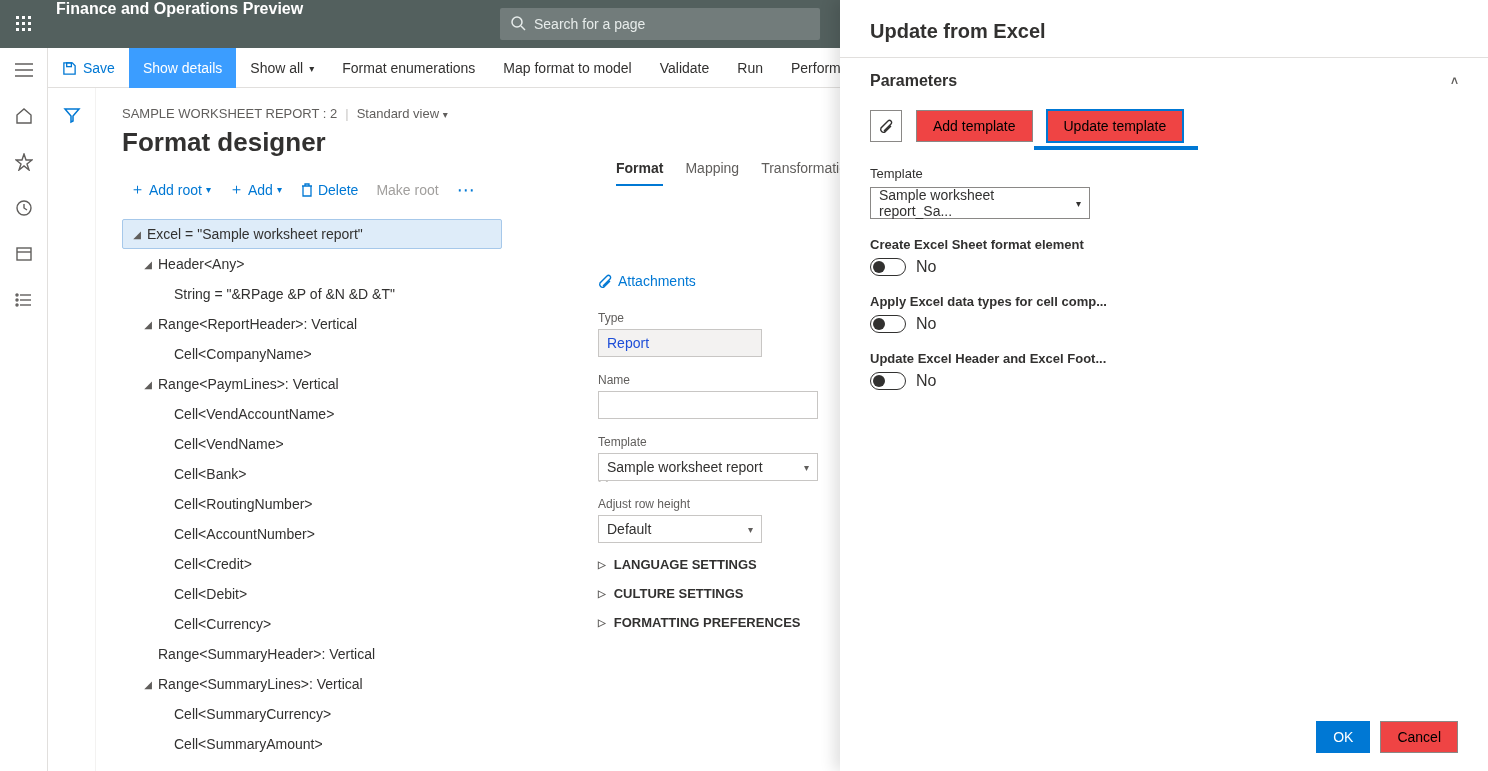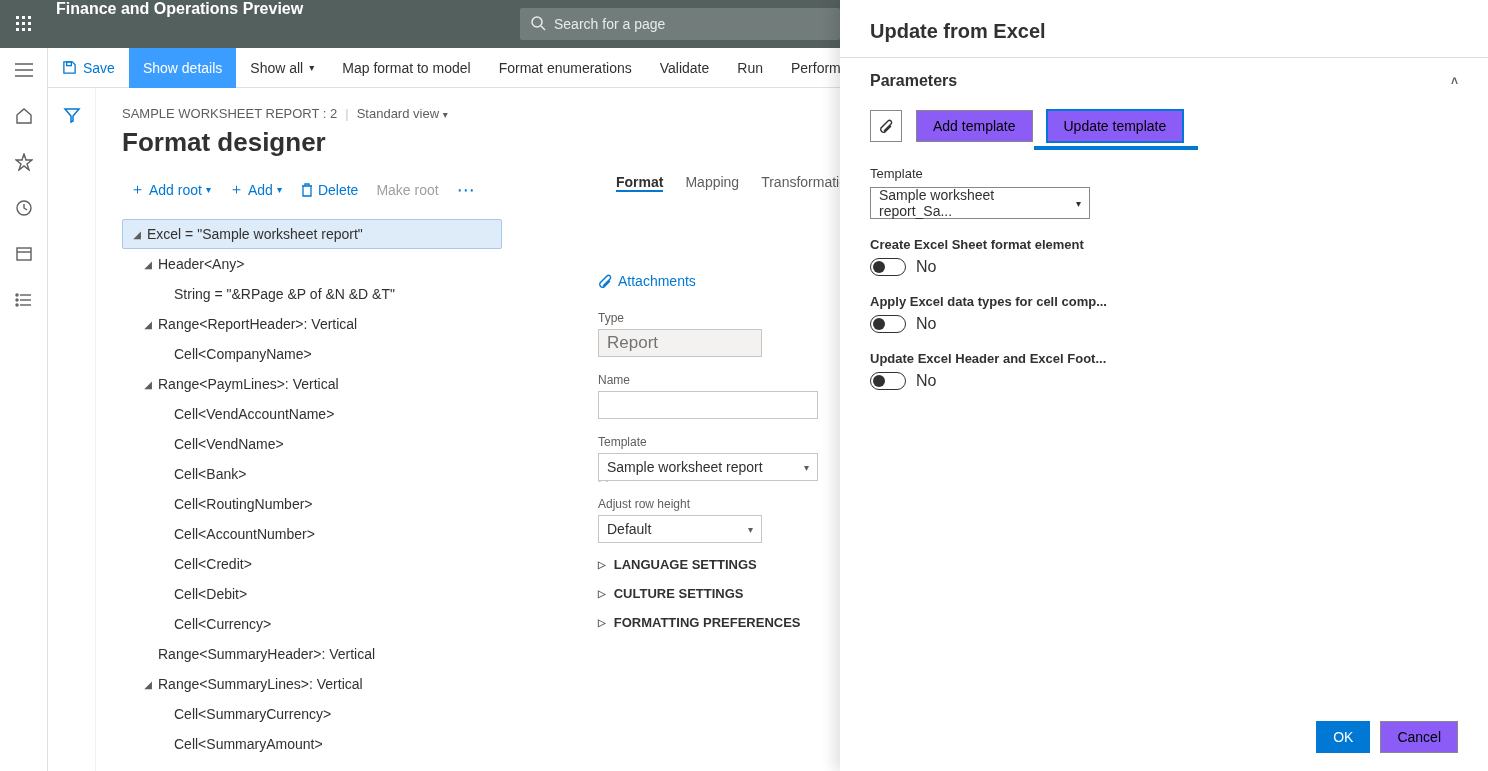--- a/index.html
+++ b/index.html
@@ -2,27 +2,27 @@
 <html><head>
   <meta charset="utf-8">
   <style>
     * { margin:0; padding:0; box-sizing:border-box; font-family:"Segoe UI",Tahoma,Arial,sans-serif; }
     body { width:1488px; height:771px; overflow:hidden; background:#fff; color:#323130; position:relative;}
     
     .topbar { height:48px; background:#53605e; display:flex; color:#fff; }
     .waffle { width:48px; height:48px; display:flex; align-items:center; justify-content:center; cursor:pointer; }
     .waffle svg { fill:#fff; }
     .appTitle { font-size:16px; font-weight:600; margin-left:8px; flex:0 0 auto;}
-    .searchWrap{ margin-left:auto; margin-right:0; position:absolute; left:520px; top:8px; width:480px;}
+    .searchWrap{ margin-left:auto; margin-right:0; position:absolute; left:500px; top:8px; width:480px;}
     .searchBox { height:32px; width:320px; background:rgba(255,255,255,.18); border:none; border-radius:2px; color:#fff; padding:0 12px 0 34px; font-size:14px; }
     .searchBox::placeholder{color:#e7eceb;}
     .searchIcon{position:absolute;left:10px;top:7px;}
     .helpBtn{ position:absolute; right:12px; top:14px; color:#605e5c; font-size:18px; cursor:pointer;}
     
-    .cmdbar{ height:40px; border-bottom:1px solid #e1dfdd; display:flex; align-items:center; position:absolute; top:48px; left:48px; right:0; background:#fff;}
+    .cmdbar{ height:40px; border-bottom:1px solid #e1dfdd; display:flex; align-items:flex-start; position:absolute; top:48px; left:48px; right:0; background:#fff;}
     .cmdItem{ height:40px; display:flex; align-items:center; padding:0 14px; font-size:14px; color:#323130; cursor:pointer; gap:6px;}
     .cmdItem.blue{ color:#0078d4;}
     .cmdItem.active{ background:#3b9dff; color:#fff;}
     
     .leftRail{ position:absolute; top:48px; left:0; width:48px; bottom:0; background:#fff; border-right:1px solid #e1dfdd; display:flex; flex-direction:column; align-items:center; padding-top:10px; gap:22px;}
     .railIcon{ color:#605e5c; cursor:pointer; width:24px; height:24px; display:flex; align-items:center; justify-content:center;}
     
     .content{ position:absolute; top:88px; left:48px; right:0; bottom:0; display:flex; }
     .narrowFilter{ width:48px; border-right:1px solid #f3f2f1; display:flex; justify-content:center; padding-top:18px; }
     .narrowFilter .filtIcon{ color:#0078d4; cursor:pointer;}
@@ -31,52 +31,52 @@
     .crumbs .pipe{color:#c8c6c4;}
     .pageTitle{ font-size:26px; font-weight:600; padding:0 0 18px 26px; color:#323130;}
     .toolbarRow{ display:flex; align-items:center; padding:0 0 8px 26px; gap:2px; border-bottom:none;}
     .toolBtn{ display:flex; align-items:center; gap:4px; font-size:14px; color:#0078d4; padding:4px 8px; cursor:pointer;}
     .toolBtn.gray{ color:#a19f9d; cursor:default;}
     .toolBtn .plus{ font-size:15px; font-weight:400;}
     .toolBtn .chev{ font-size:10px;}
     .moreDots{ color:#0078d4; font-size:18px; padding:0 8px; cursor:pointer; letter-spacing:1px;}
     
     .rightTabs{ position:absolute; left:520px; top:72px; display:flex; gap:22px; font-size:14px;}
-    .rTab{ padding-bottom:0; cursor:pointer; color:#605e5c;margin-top:14px;}
+    .rTab{ padding-bottom:8px; cursor:pointer; color:#605e5c;}
     .rTab.active{ color:#323130; border-bottom:2px solid #0078d4; font-weight:600;}
     
     .columns{ display:flex; padding-left:26px; padding-top:8px;}
     .treeCol{ width:380px;}
     .detailCol{ padding-left:96px; padding-top:54px; width:300px;}
     
     .tNode{ display:flex; align-items:center; height:30px; font-size:14px; color:#323130;}
     .tNode .tw{ width:20px; text-align:center; color:#605e5c; font-size:10px;}
     .tNode.sel{ background:#deecf9; border:1px solid #a6c8ea; border-radius:2px;}
     .lvl0{padding-left:4px;} .lvl1{padding-left:16px;} .lvl2{padding-left:32px;}
     
     .attLink{ color:#0078d4; font-size:14px; display:flex; align-items:flex-end; gap:6px; margin-bottom:22px; cursor:pointer;}
     .fLabel{ font-size:12px; color:#605e5c; margin-bottom:4px;}
-    .fInputRO{ width:164px; height:28px; border:1px solid #c8c6c4; background:#f3f2f1; padding:0 8px; font-size:17px; color:#737373;}
+    .fInputRO{ width:164px; height:28px; border:1px solid #c8c6c4; background:#f3f2f1; padding:0 8px; font-size:14px; color:#1d4ed8;}
     .fInput{ width:220px; height:28px; border:1px solid #c8c6c4; background:#fff; padding:0 8px; font-size:14px;}
     .fSelect{ width:220px; height:28px; border:1px solid #c8c6c4; background:#fff; padding:0 24px 0 8px; font-size:14px; position:relative; display:flex; align-items:center; cursor:pointer;}
     .fSelect .chev{ position:absolute; right:8px; font-size:10px; color:#605e5c;}
     .fSelect.sm{width:164px;}
     .expSection{ display:flex; align-items:center; gap:8px; font-size:13px; font-weight:600; color:#323130; margin-top:14px; cursor:pointer;}
     .expSection .tri{ font-size:10px; color:#605e5c;}
     .spc{height:16px;}
     
     .flyout{ position:absolute; top:0; right:0; width:648px; height:771px; background:#fff; box-shadow:-6px 0 14px rgba(0,0,0,.12); z-index:50; display:flex; flex-direction:column;}
     .flyHeader{ padding:20px 30px 14px 30px; font-size:20px; font-weight:600;}
     .flySep{ height:1px; background:#e1dfdd; margin:0;}
     .flySection{ padding:14px 30px 0 30px;}
     .flySectionHead{ display:flex; align-items:center; justify-content:space-between; font-size:16px; font-weight:600; cursor:pointer;}
     .flyBody{ padding:20px 30px 10px 30px; display:flex; flex-direction:column;}
     .btnRow{ display:flex; gap:14px; align-items:center; margin-bottom:6px; position:relative;}
     .iconSq{ width:32px; height:32px; border:1px solid #8a8886; display:flex; align-items:center; justify-content:center; cursor:pointer;}
-    .btn{ height:32px; border:1px solid #8a8886; background:#8b5cf6; padding:0 16px; font-size:14px; cursor:pointer;}
+    .btn{ height:32px; border:1px solid #8a8886; background:#ef4444; padding:0 16px; font-size:14px; cursor:pointer;}
     .btn.selected{ border:1px solid #0078d4; outline:1px solid #0078d4;}
     .underlineBar{ height:4px; background:#0078d4; width:164px; position:absolute; left:164px; top:36px;}
     .flyField{ margin-top:18px;}
     .flySel{ width:220px; height:32px; border:1px solid #8a8886; display:flex; align-items:center; padding:0 26px 0 8px; font-size:14px; position:relative; cursor:pointer;}
     .flySel .chev{position:absolute; right:8px; font-size:10px;}
     .toggleRow{ margin-top:18px;}
     .toggleLbl{ font-size:13px; font-weight:600; margin-bottom:6px;}
     .toggleLine{ display:flex; align-items:center; gap:10px;}
     .toggle{ width:36px; height:18px; border:1px solid #323130; border-radius:9px; position:relative; cursor:pointer;}
     .toggle .knob{ width:12px; height:12px; background:#323130; border-radius:50%; position:absolute; top:2px; left:2px;}
@@ -163,22 +163,22 @@
         <path d="M2 2 H11 L14 5 V14 H2 Z"></path>
         <rect x="5" y="2" width="5" height="4"></rect>
       </svg>
     <span>Save</span>
   </div>
   <div class="cmdItem active">Show details</div>
   <div class="cmdItem">
       <span>Show all</span>
       <span class="chevron" style="font-size:10px">▾</span>
     </div>
+  <div class="cmdItem">Format enumerations</div>
   <div class="cmdItem">Map format to model</div>
-  <div class="cmdItem">Format enumerations</div>
   <div class="cmdItem">Validate</div>
   <div class="cmdItem">Run</div>
   <div class="cmdItem">Performanc</div>
 </div>
 
 <div class="content">
   <div class="narrowFilter">
     <div class="filtIcon">
       <svg width="18" height="18" viewBox="0 0 18 18" fill="none" stroke="#0078d4" stroke-width="1.5">
           <path d="M2 3 H16 L10 10 V15 L8 16 V10 Z"></path>

